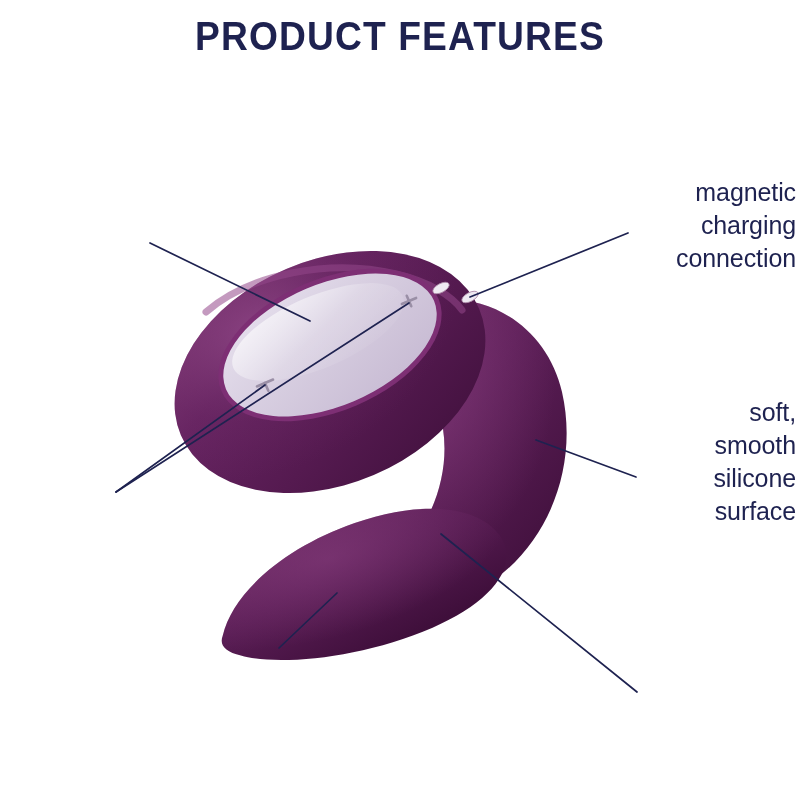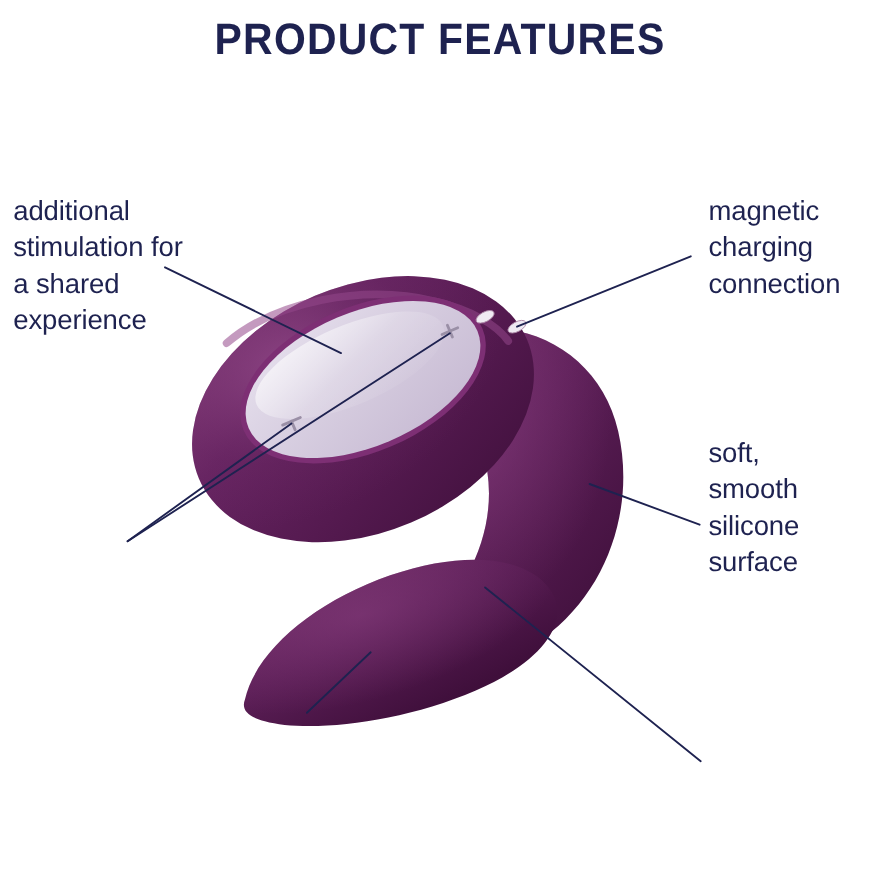--- a/index.html
+++ b/index.html
@@ -46,21 +46,21 @@
     position: absolute;
     color: #1e2250;
     font-family: "Liberation Sans", sans-serif;
     font-size: 25px;
     line-height: 1.32;
     font-weight: 500;
     letter-spacing: -0.1px;
     white-space: pre-line;
   }
   .callout.left  { text-align: left; }
-  .callout.right { text-align: left; }
+  .callout.right { text-align: right; }
 
   #callout-additional-stimulation { left: 12px;  top: 176px; width: 250px; }
   #callout-magnetic-charging      { left: 644px; top: 176px; width: 152px; }
   #callout-control-vibrations     { left: 12px;  top: 452px; width: 230px; }
   #callout-soft-silicone          { left: 644px; top: 396px; width: 152px; }
   #callout-satisfyer-connect      { left: 12px;  top: 660px; width: 330px; }
   #callout-vibrating-shaft        { left: 644px; top: 660px; width: 156px; }
 
   
   #illustration {
@@ -206,24 +206,20 @@
       <line x1="150" y1="243" x2="310" y2="321"></line>
       <line x1="628" y1="233" x2="470" y2="297"></line>
       <line x1="116" y1="492" x2="265" y2="385"></line>
       <line x1="116" y1="492" x2="409" y2="303"></line>
       <line x1="636" y1="477" x2="536" y2="440"></line>
       <line x1="279" y1="648" x2="337" y2="593"></line>
       <line x1="637" y1="692" x2="441" y2="534"></line>
     </g>
   </svg>
 
-  <div class="callout left" id="callout-additional-stimulation">additional
-stimulation for
-a shared
-experience</div>
 
   <div class="callout right" id="callout-magnetic-charging">magnetic
 charging
 connection</div>
 
 
   <div class="callout right" id="callout-soft-silicone">soft,
 smooth
 silicone
 surface</div>

